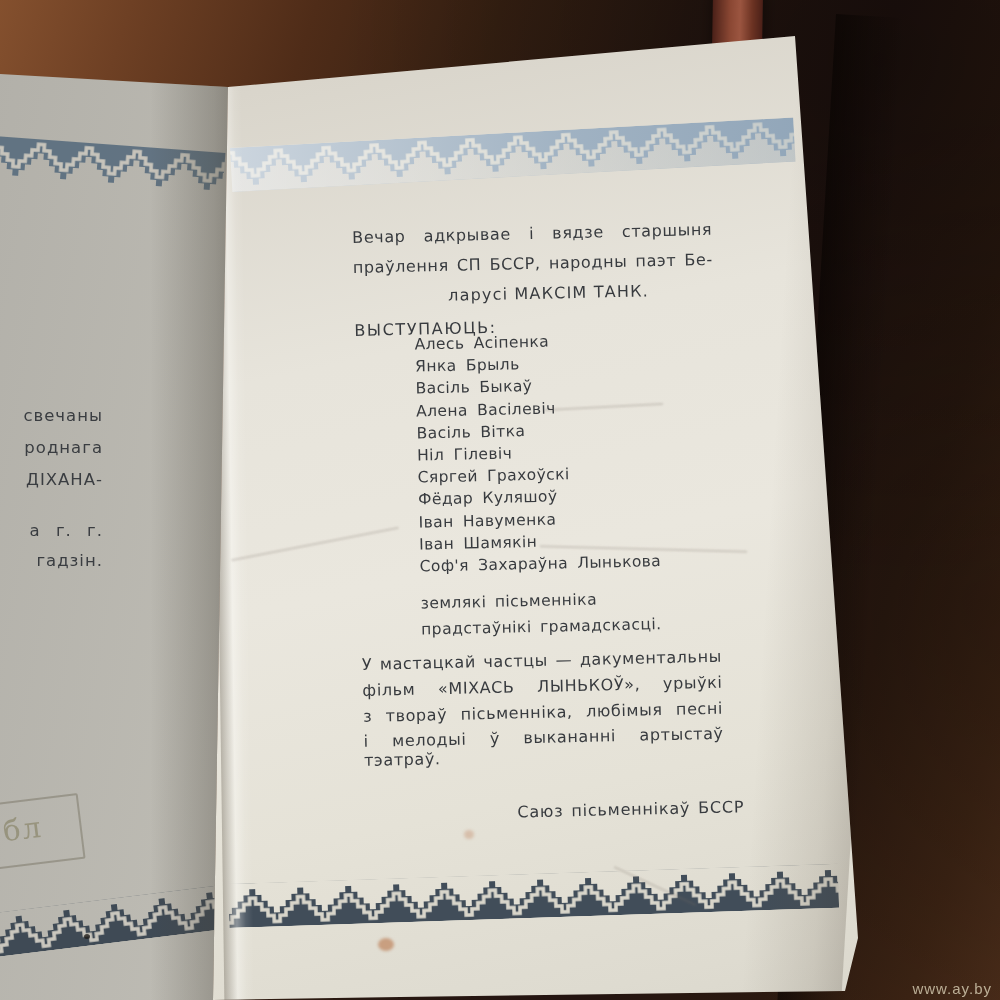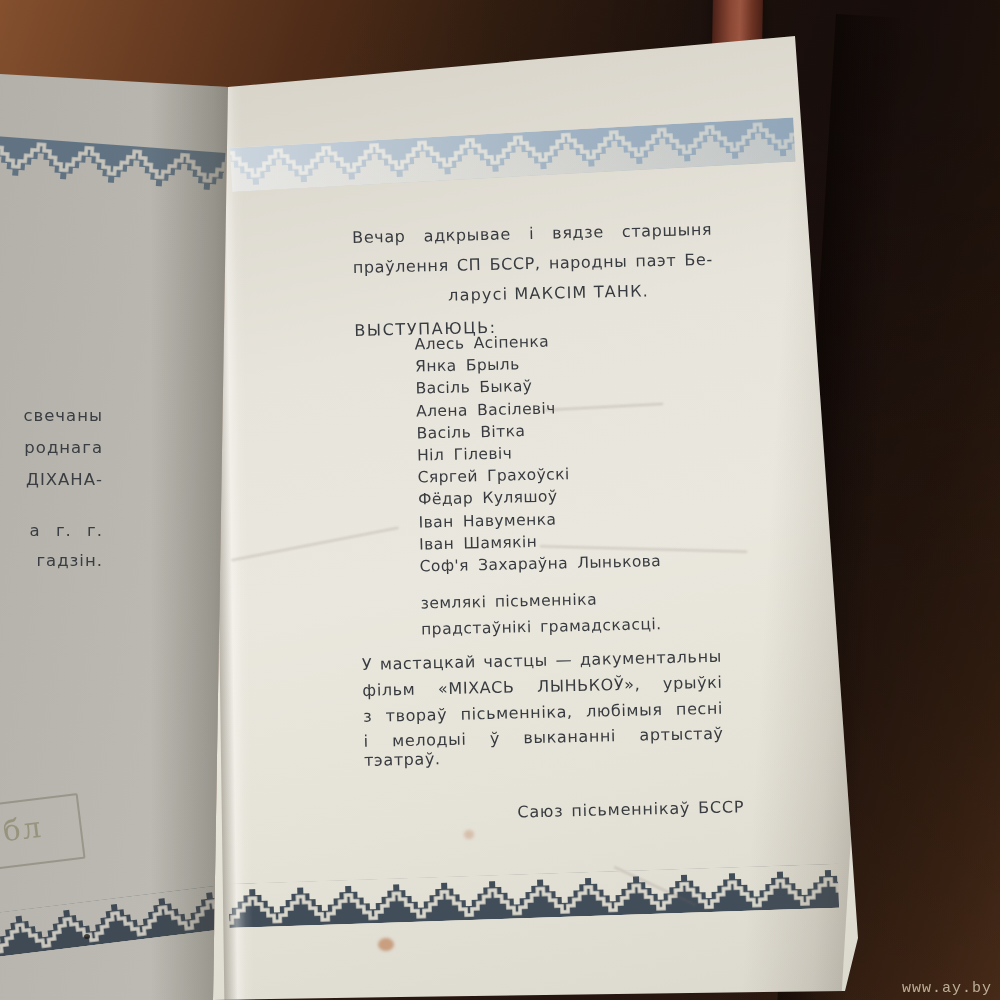--- a/index.html
+++ b/index.html
@@ -72,21 +72,21 @@
   .prog0{top:427px;} .prog1{top:453px;} .prog2{top:479px;} .prog3{top:504px;}
   .signature{position:absolute;left:152px;top:578px;font-size:16px;letter-spacing:.8px;
     word-spacing:2px;white-space:nowrap;}
 
   
   .wrk{background:rgba(118,110,98,.26);filter:blur(1px);}
   .stain{border-radius:50%;filter:blur(1.5px);}
   .speck{width:6px;height:5px;border-radius:50%;background:rgba(30,28,25,.8);
     filter:blur(.5px);}
 
-  .watermark{right:8px;bottom:3px;font-family:Liberation Mono, monospace;
+  .watermark{right:8px;bottom:3px;font-family:Liberation Sans, sans-serif;
     font-size:15px;color:rgba(208,198,172,.85);letter-spacing:1px;}
 </style>
 </head>
 <body>
 
 <div class="abs wood"></div>
 <div class="abs wood-dark"></div>
 <div class="abs edge-shadow"></div>
 <div class="abs book-spine"></div>
 

